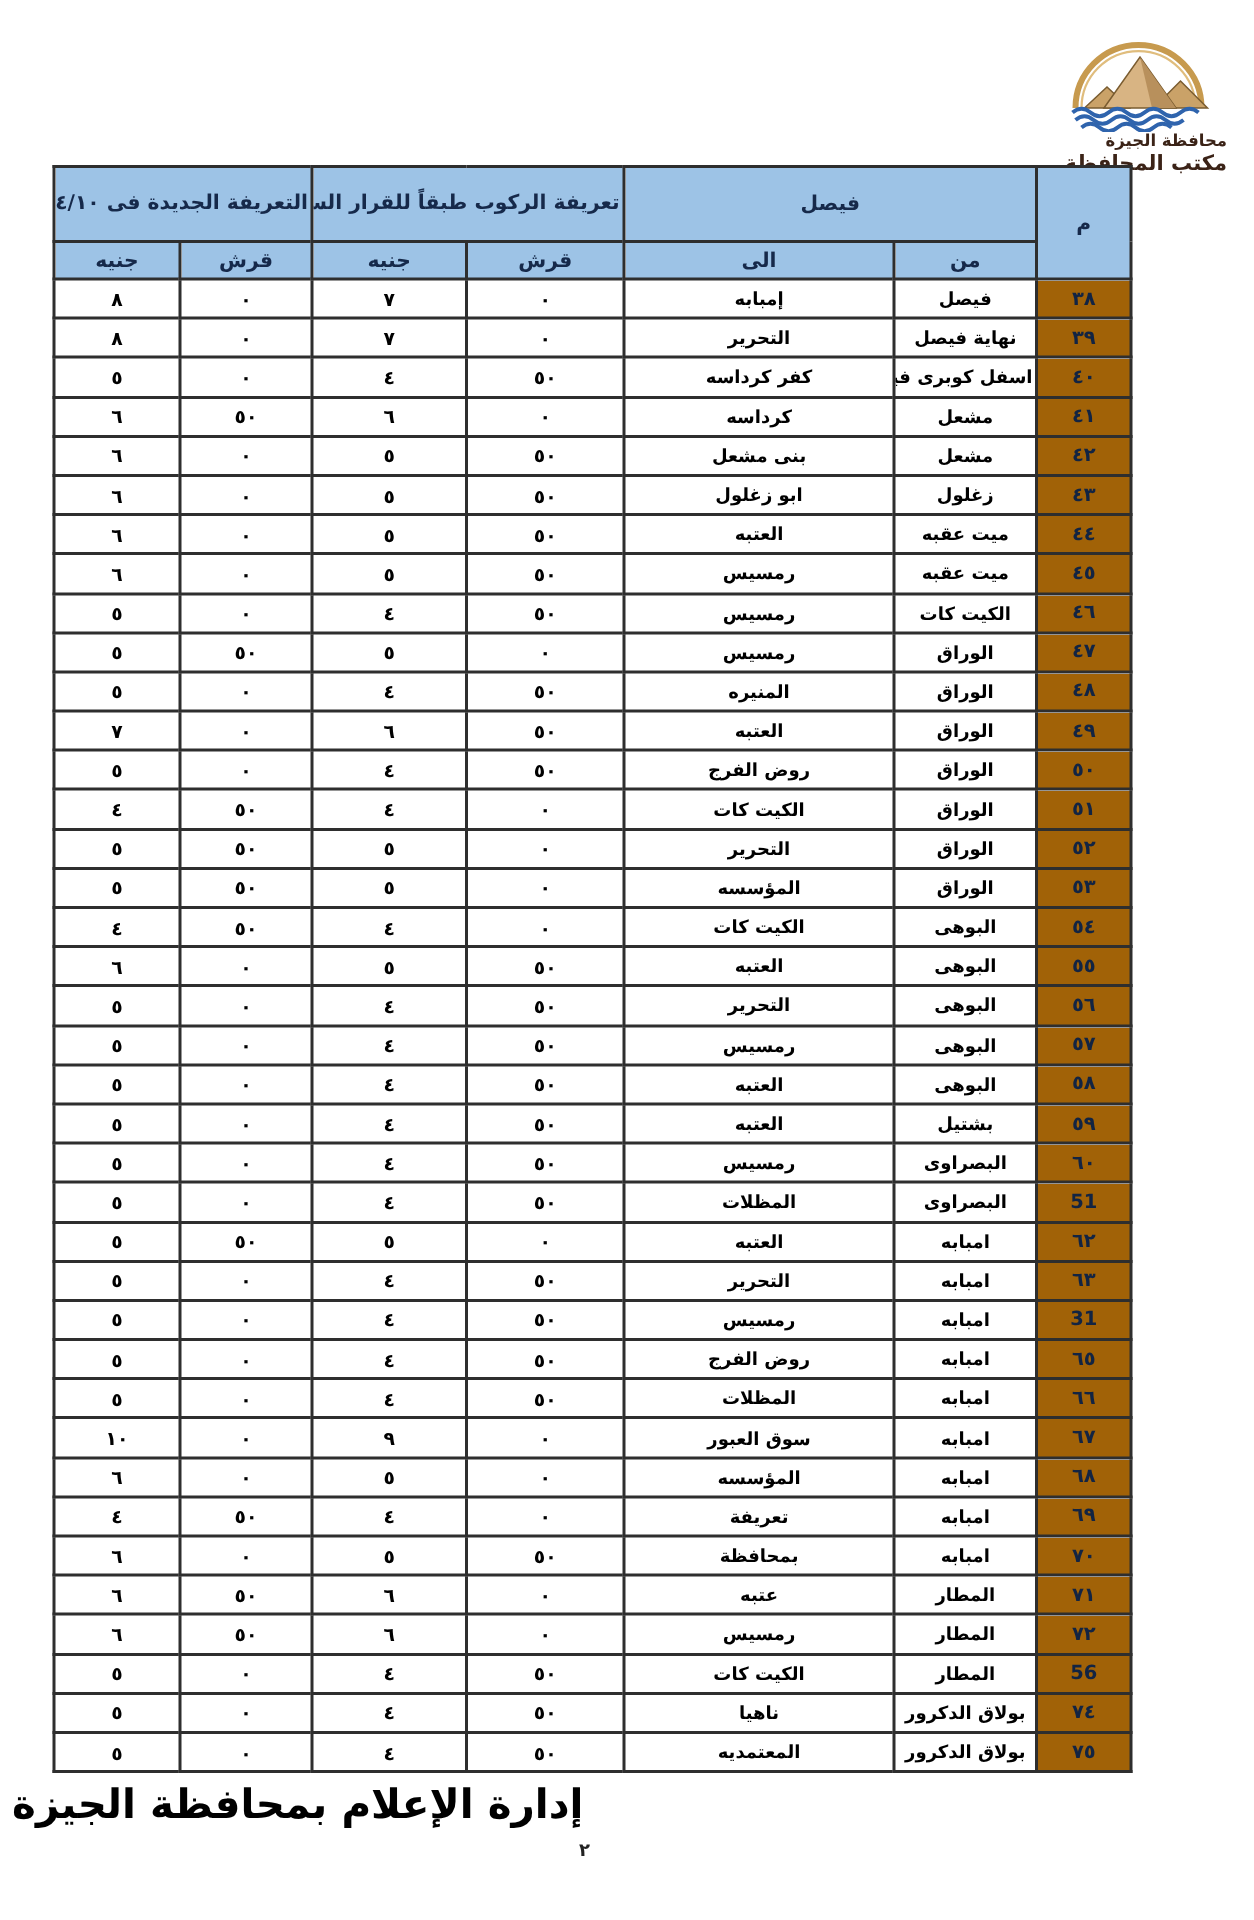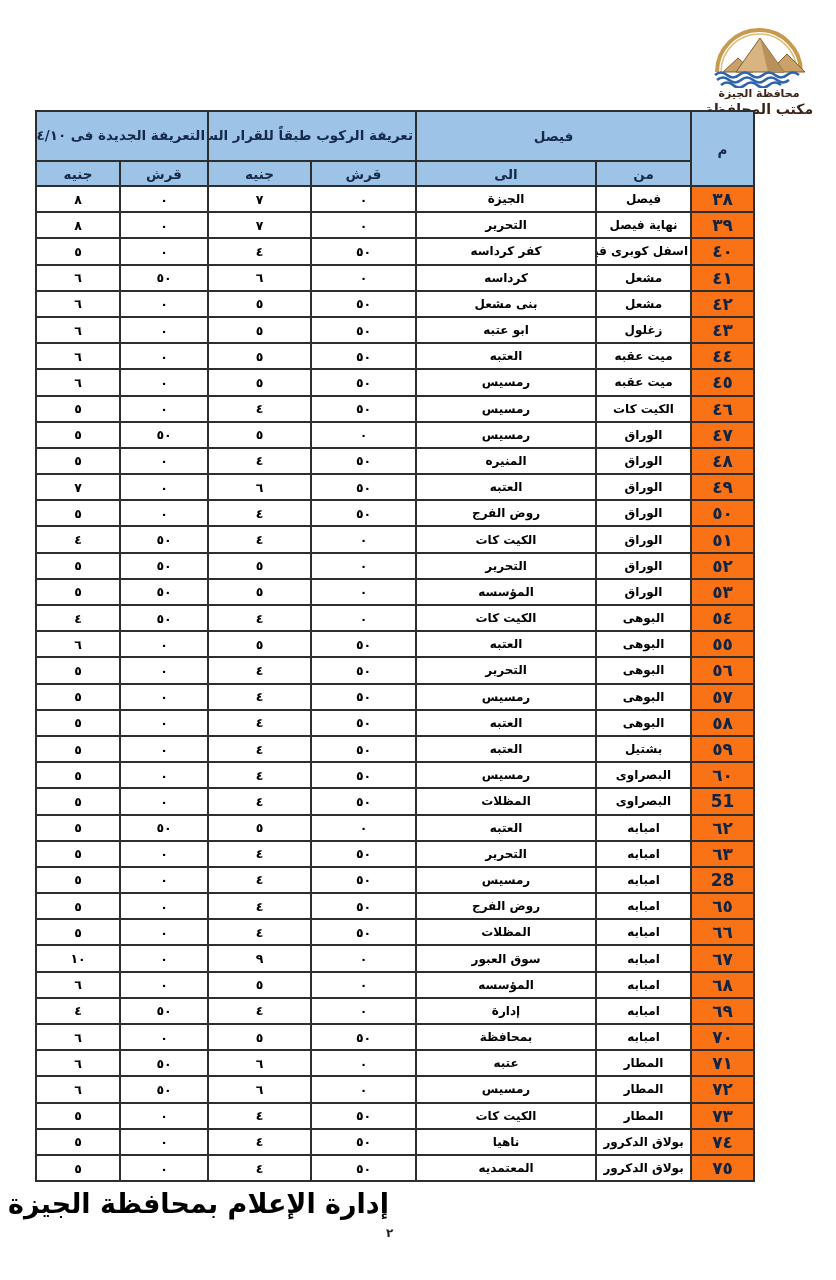--- a/index.html
+++ b/index.html
@@ -1,21 +1,21 @@
 <!DOCTYPE html>
 <html lang="ar"><head>
 <meta charset="utf-8">
 <style>
   html,body{margin:0;padding:0;}
   body{
     width:836px;height:1280px;position:relative;background:#ffffff;
     font-family:"DejaVu Sans", sans-serif;overflow:hidden;
   }
   
-  .logo{position:absolute;left:700px;top:14px;width:118px;text-align:center;}
+  .logo{position:absolute;left:700px;top:14px;width:118px;text-align:right;}
   .logo svg{display:block;margin:0 auto;}
   .logo .l1{font-size:11px;font-weight:bold;color:#3b2317;line-height:1.15;}
   .logo .l2{font-size:14px;font-weight:bold;color:#3b2317;line-height:1.15;}
   
   table.fare{
     position:absolute;left:35px;top:110px;width:718px;
     border-collapse:collapse;table-layout:fixed;direction:rtl;
   }
   table.fare th,table.fare td{
     border:2px solid #2e2e2e;text-align:center;vertical-align:middle;
@@ -24,21 +24,21 @@
   table.fare thead th{
     background:#9dc3e6;color:#16294a;font-weight:bold;font-size:13.5px;
   }
   table.fare thead tr.gr{height:50px;}
   table.fare thead tr.sub{height:25px;}
   th.group{white-space:normal;line-height:1.3;font-size:13px;padding:2px 6px;}
   table.fare tbody tr{height:26.2px;}
   table.fare tbody td{
     background:#ffffff;color:#000;font-weight:bold;font-size:12.5px;
   }
-  table.fare tbody td.idx{background:#f97316;color:#122443;font-size:17px;}
+  table.fare tbody td.idx{background:#a16207;color:#122443;font-size:13px;}
   table.fare tbody td.name{font-size:12px;letter-spacing:-0.2px;}
   table.fare tbody td.num{font-size:12.5px;}
   
   .footer{
     position:absolute;left:8px;top:1188px;direction:rtl;
     font-size:27px;font-weight:bold;color:#000;letter-spacing:0;
   }
   .pagenum{
     position:absolute;left:386px;top:1226px;
     font-size:12px;font-weight:bold;color:#222;
@@ -88,21 +88,21 @@
       <th>قرش</th>
       <th>جنيه</th>
       <th>قرش</th>
       <th>جنيه</th>
     </tr>
   </thead>
   <tbody>
       <tr>
         <td class="idx">٣٨</td>
         <td class="name">فيصل</td>
-        <td class="name">الجيزة</td>
+        <td class="name">إمبابه</td>
         <td class="num">٠</td>
         <td class="num">٧</td>
         <td class="num">٠</td>
         <td class="num">٨</td>
       </tr>
       <tr>
         <td class="idx">٣٩</td>
         <td class="name">نهاية فيصل</td>
         <td class="name">التحرير</td>
         <td class="num">٠</td>
@@ -133,21 +133,21 @@
         <td class="name">مشعل</td>
         <td class="name">بنى مشعل</td>
         <td class="num">٥٠</td>
         <td class="num">٥</td>
         <td class="num">٠</td>
         <td class="num">٦</td>
       </tr>
       <tr>
         <td class="idx">٤٣</td>
         <td class="name">زغلول</td>
-        <td class="name">ابو عتبه</td>
+        <td class="name">ابو زغلول</td>
         <td class="num">٥٠</td>
         <td class="num">٥</td>
         <td class="num">٠</td>
         <td class="num">٦</td>
       </tr>
       <tr>
         <td class="idx">٤٤</td>
         <td class="name">ميت عقبه</td>
         <td class="name">العتبه</td>
         <td class="num">٥٠</td>
@@ -320,21 +320,21 @@
       <tr>
         <td class="idx">٦٣</td>
         <td class="name">امبابه</td>
         <td class="name">التحرير</td>
         <td class="num">٥٠</td>
         <td class="num">٤</td>
         <td class="num">٠</td>
         <td class="num">٥</td>
       </tr>
       <tr>
-        <td class="idx">28</td>
+        <td class="idx">31</td>
         <td class="name">امبابه</td>
         <td class="name">رمسيس</td>
         <td class="num">٥٠</td>
         <td class="num">٤</td>
         <td class="num">٠</td>
         <td class="num">٥</td>
       </tr>
       <tr>
         <td class="idx">٦٥</td>
         <td class="name">امبابه</td>
@@ -367,21 +367,21 @@
         <td class="name">امبابه</td>
         <td class="name">المؤسسه</td>
         <td class="num">٠</td>
         <td class="num">٥</td>
         <td class="num">٠</td>
         <td class="num">٦</td>
       </tr>
       <tr>
         <td class="idx">٦٩</td>
         <td class="name">امبابه</td>
-        <td class="name">إدارة</td>
+        <td class="name">تعريفة</td>
         <td class="num">٠</td>
         <td class="num">٤</td>
         <td class="num">٥٠</td>
         <td class="num">٤</td>
       </tr>
       <tr>
         <td class="idx">٧٠</td>
         <td class="name">امبابه</td>
         <td class="name">بمحافظة</td>
         <td class="num">٥٠</td>
@@ -401,21 +401,21 @@
       <tr>
         <td class="idx">٧٢</td>
         <td class="name">المطار</td>
         <td class="name">رمسيس</td>
         <td class="num">٠</td>
         <td class="num">٦</td>
         <td class="num">٥٠</td>
         <td class="num">٦</td>
       </tr>
       <tr>
-        <td class="idx">٧٣</td>
+        <td class="idx">56</td>
         <td class="name">المطار</td>
         <td class="name">الكيت كات</td>
         <td class="num">٥٠</td>
         <td class="num">٤</td>
         <td class="num">٠</td>
         <td class="num">٥</td>
       </tr>
       <tr>
         <td class="idx">٧٤</td>
         <td class="name">بولاق الدكرور</td>

